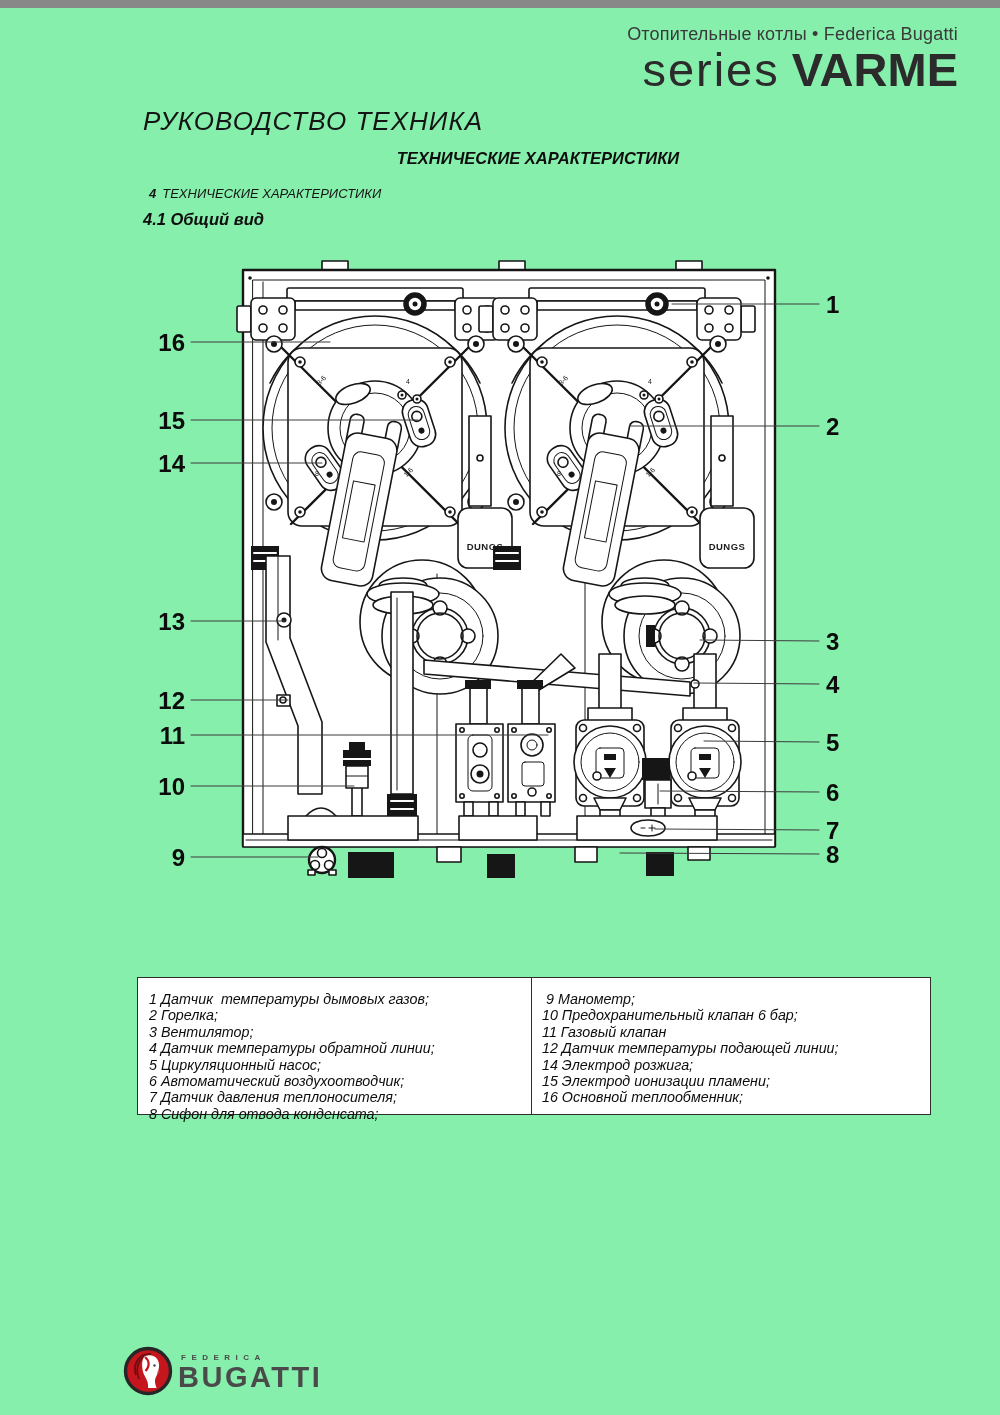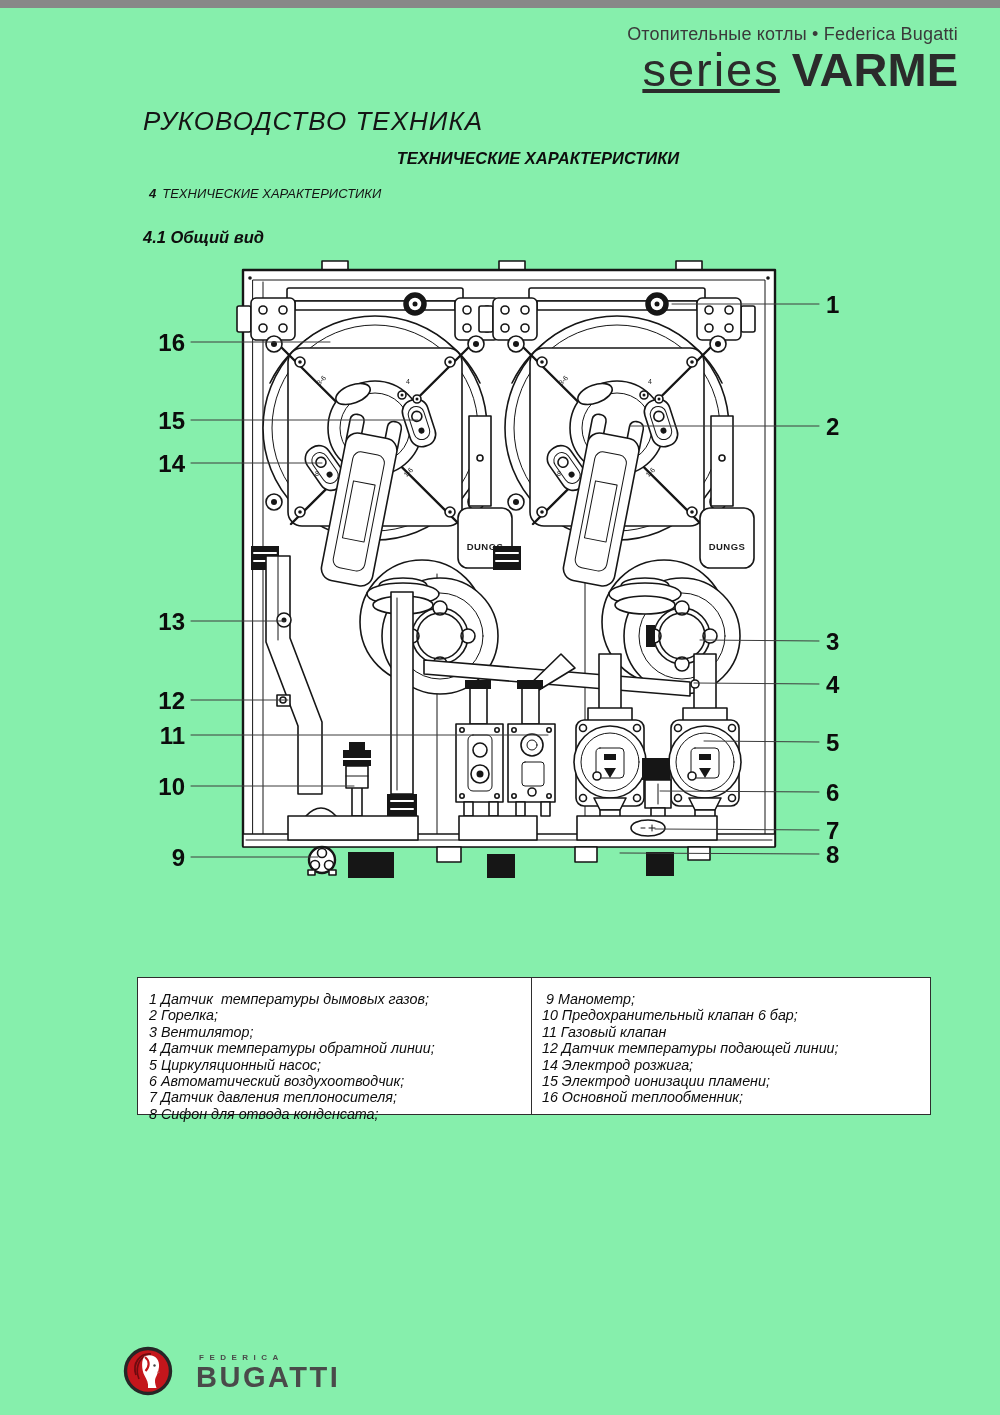--- a/index.html
+++ b/index.html
@@ -1,28 +1,28 @@
 <!DOCTYPE html>
 <html><head>
 <meta charset="utf-8">
 <style>
   html,body{margin:0;padding:0;background:#888;}
   .page{position:relative;width:1000px;height:1415px;background:#86efac;margin:8px auto;
         font-family:"Liberation Sans",sans-serif;color:#111;overflow:hidden;}
   
   .brand-line{position:absolute;top:16px;right:42px;font-size:18px;color:#3a3a3a;letter-spacing:.2px;}
   .series-logo{position:absolute;top:36px;right:42px;font-size:47px;line-height:52px;color:#2b2b2b;white-space:nowrap;}
-  .series-logo .s1{font-weight:400;letter-spacing:2px;text-decoration:underline;}
+  .series-logo .s1{font-weight:400;letter-spacing:2px;}
   .series-logo .s2{font-weight:800;letter-spacing:0px;margin-left:12px;}
   .manual-title{position:absolute;left:143px;top:98px;font-size:26px;font-style:italic;letter-spacing:1px;color:#151515;}
   .chapter-heading{position:absolute;left:143px;top:141px;width:790px;text-align:center;
         font-size:16.5px;font-weight:bold;font-style:italic;color:#0e0e0e;}
   .section-heading{position:absolute;left:149px;top:178px;font-size:13px;font-style:italic;color:#141414;}
   .section-heading .num{font-weight:bold;margin-right:6px;}
-  .subsection-heading{position:absolute;left:143px;top:220px;font-size:16.5px;font-weight:bold;font-style:italic;color:#0e0e0e;}
+  .subsection-heading{position:absolute;left:143px;top:202px;font-size:16.5px;font-weight:bold;font-style:italic;color:#0e0e0e;}
   
   .diagram{position:absolute;left:0;top:0;}
   .diagram path,.diagram rect,.diagram circle,.diagram ellipse,.diagram line,.diagram polygon{
       fill:#fff;stroke:#161616;stroke-width:1.6;stroke-linejoin:round;stroke-linecap:round;}
   .diagram .nf{fill:none;}
   .diagram .thin{stroke-width:1;}
   .diagram .w2{stroke-width:2.4;}
   .diagram .dark{fill:#161616;stroke:none;}
   .diagram .wl{stroke:#ffffff;stroke-width:2;fill:none;}
   .diagram .ld{stroke:#3c3c3c;stroke-width:1;fill:none;}
@@ -32,21 +32,21 @@
   .diagram .mk{font:7px "Liberation Sans",sans-serif;fill:#222;text-anchor:middle;}
   
   .legend{position:absolute;left:137px;top:969px;width:794px;height:138px;border:1.6px solid #2e2e2e;
           display:flex;box-sizing:border-box;background:#fff;}
   .legend .col{box-sizing:border-box;padding:13px 0 0 11px;font-size:14.3px;font-style:italic;
           color:#0d0d0d;line-height:16.4px;}
   .legend .col.left{width:394px;border-right:1.4px solid #2e2e2e;}
   .legend .col.right{flex:1;padding-left:10px;}
   .legend .lg{white-space:pre-wrap;}
   
-  .footer-logo{position:absolute;left:121px;top:1336px;display:flex;align-items:center;gap:19px;}
+  .footer-logo{position:absolute;left:121px;top:1336px;display:flex;align-items:center;gap:1px;}
   .footer-text{display:flex;flex-direction:column;}
   .footer-text .top{font-size:8px;font-weight:bold;letter-spacing:5.5px;color:#4a4a4a;margin-bottom:2px;margin-left:3px;}
   .footer-text .main{font-size:29px;font-weight:800;letter-spacing:2.5px;color:#4a4a4a;line-height:26px;}
 </style>
 </head>
 <body>
 
 <div class="page">
 
   <div class="brand-line">Отопительные котлы • Federica Bugatti</div>

